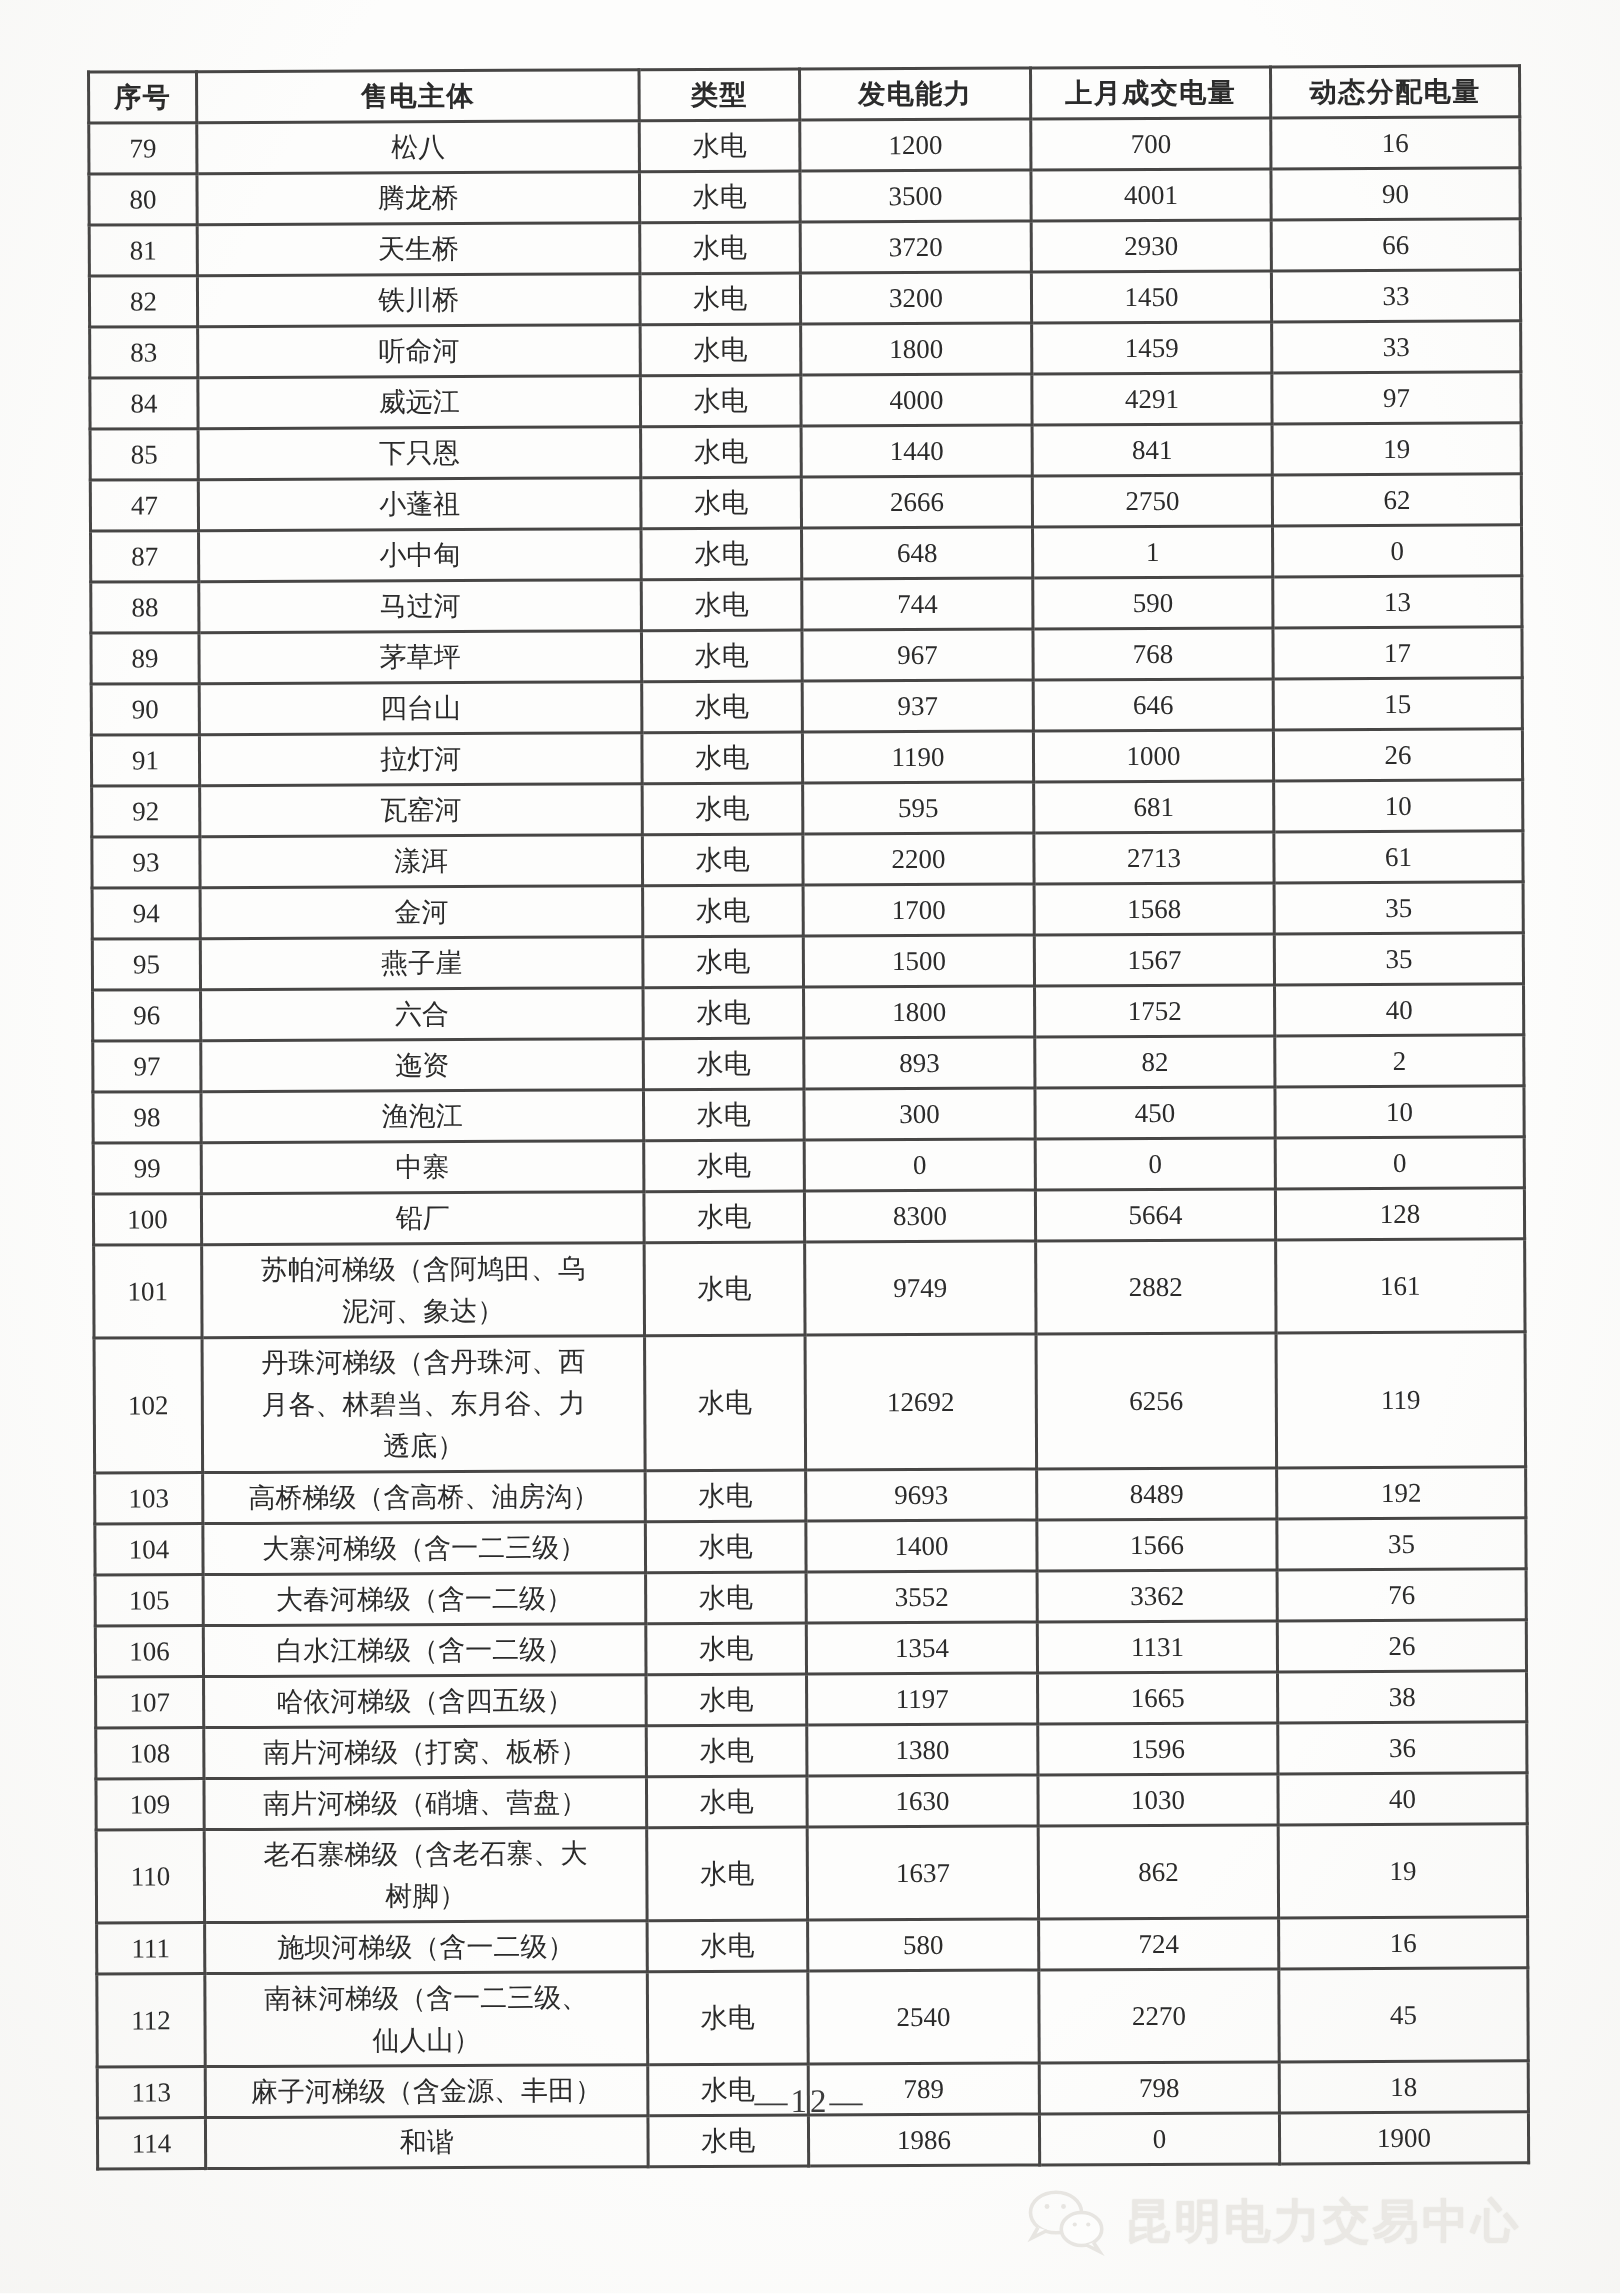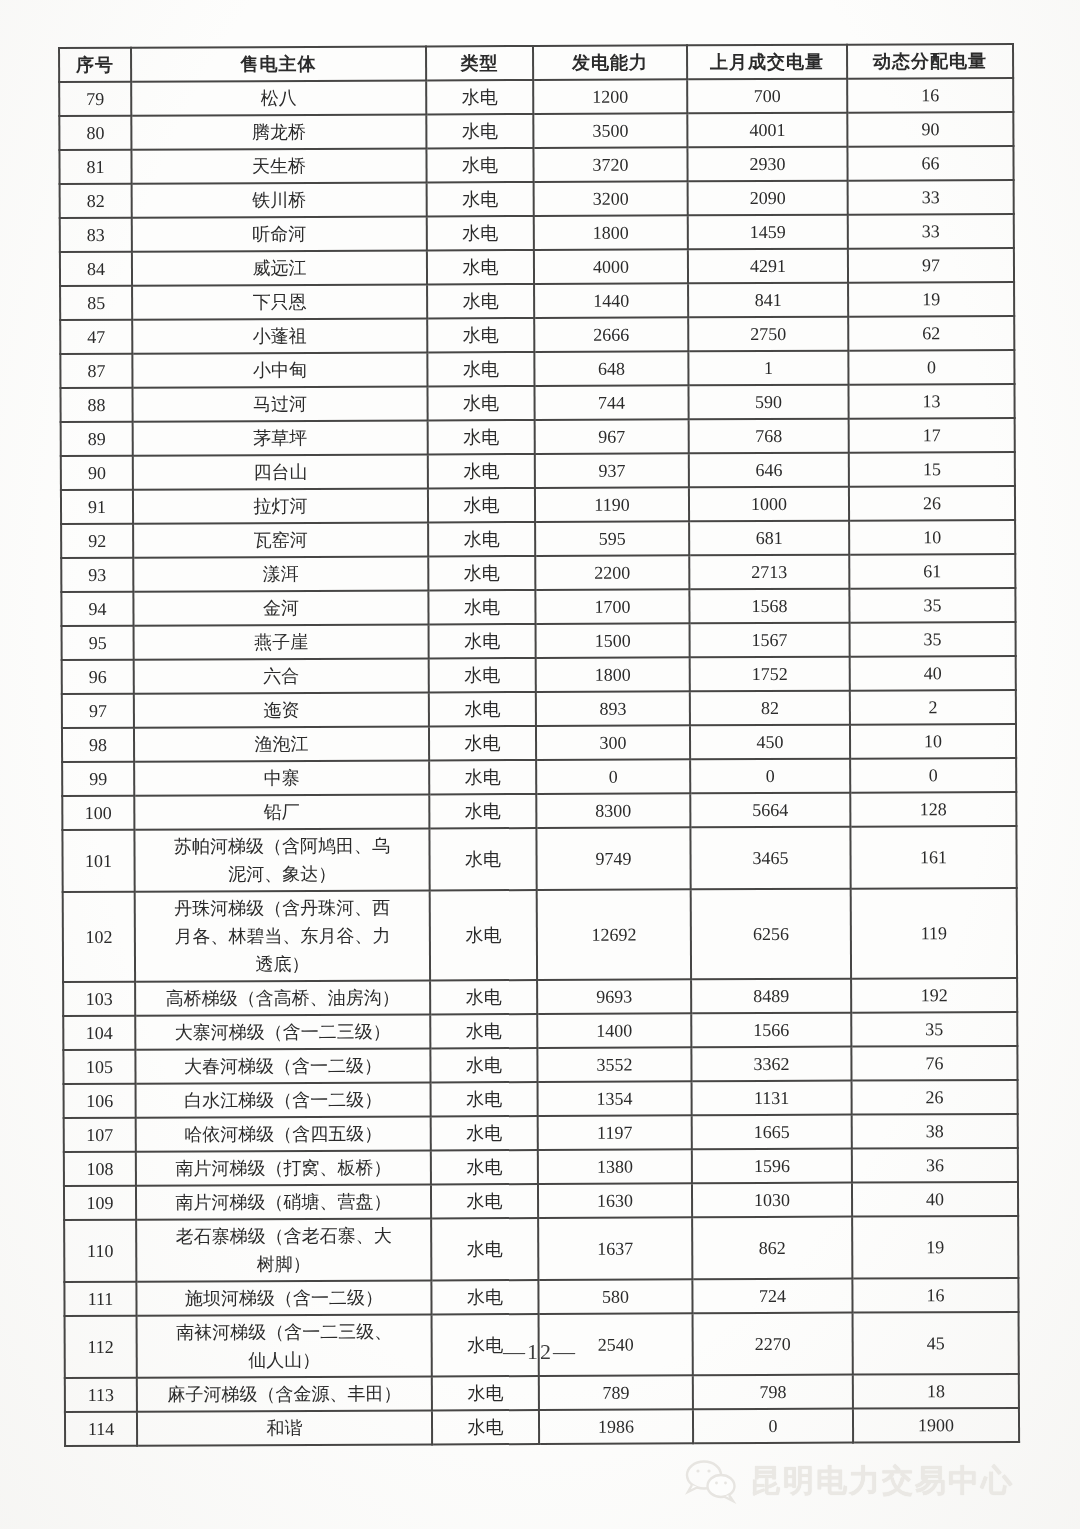--- a/index.html
+++ b/index.html
@@ -55,21 +55,21 @@
     height: 33px;
     letter-spacing: 1px;
   }
 
   .c-name { white-space: pre-line; }
   .c-num  { font-family: "Liberation Serif", "DejaVu Serif", serif; }
 
   
   .page-number {
     position: absolute;
-    top: 1339px;
+    top: 1388px;
     left: 0;
     width: 100%;
     text-align: center;
     font-size: 22px;
     letter-spacing: 2px;
     color: #3c3c3c;
   }
 
   
   .watermark {
@@ -139,21 +139,21 @@
       <td class="c-type">水电</td>
       <td class="c-num">3720</td>
       <td class="c-num">2930</td>
       <td class="c-num">66</td>
     </tr>
           <tr>
       <td class="c-idx">82</td>
       <td class="c-name">铁川桥</td>
       <td class="c-type">水电</td>
       <td class="c-num">3200</td>
-      <td class="c-num">2090</td>
+      <td class="c-num">1450</td>
       <td class="c-num">33</td>
     </tr>
           <tr>
       <td class="c-idx">83</td>
       <td class="c-name">听命河</td>
       <td class="c-type">水电</td>
       <td class="c-num">1800</td>
       <td class="c-num">1459</td>
       <td class="c-num">33</td>
     </tr>
@@ -292,21 +292,21 @@
       <td class="c-num">8300</td>
       <td class="c-num">5664</td>
       <td class="c-num">128</td>
     </tr>
           <tr>
       <td class="c-idx">101</td>
       <td class="c-name">苏帕河梯级（含阿鸠田、乌
 泥河、象达）</td>
       <td class="c-type">水电</td>
       <td class="c-num">9749</td>
-      <td class="c-num">3465</td>
+      <td class="c-num">2882</td>
       <td class="c-num">161</td>
     </tr>
           <tr>
       <td class="c-idx">102</td>
       <td class="c-name">丹珠河梯级（含丹珠河、西
 月各、林碧当、东月谷、力
 透底）</td>
       <td class="c-type">水电</td>
       <td class="c-num">12692</td>
       <td class="c-num">6256</td>

